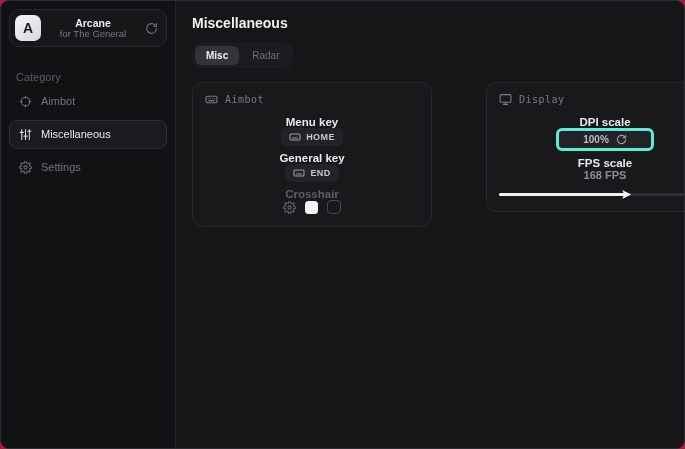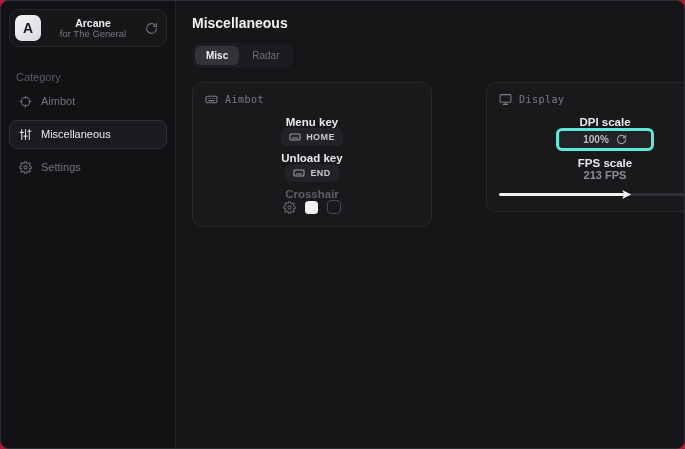--- a/index.html
+++ b/index.html
@@ -222,21 +222,21 @@
               <svg width="12" height="12" viewBox="0 0 24 24" fill="none" stroke="currentColor" stroke-width="2.2" stroke-linecap="round">
                 <rect x="2" y="6" width="20" height="12" rx="2"></rect>
                   <path d="M7 14h10"></path>
               </svg>
             </span>
             <span>HOME</span>
           </span>
         </div>
 
         <div class="row">
-          <span class="row-label">Unload key</span>
+          <span class="row-label">General key</span>
           <span class="keychip">
             <span class="kicon">
               <svg width="12" height="12" viewBox="0 0 24 24" fill="none" stroke="currentColor" stroke-width="2.2" stroke-linecap="round">
                 <rect x="2" y="6" width="20" height="12" rx="2"></rect>
                   <path d="M7 14h10"></path>
               </svg>
             </span>
             <span>END</span>
           </span>
         </div>
@@ -275,21 +275,21 @@
               <svg width="11" height="11" viewBox="0 0 24 24" fill="none" stroke="currentColor" stroke-width="2.4" stroke-linecap="round">
                 <path d="M21 12a9 9 0 1 1-2.6-6.4"></path>
                   <path d="M21 3v5h-5"></path>
               </svg>
             </span>
           </span>
         </div>
 
         <div class="row">
           <span class="row-label">FPS scale</span>
-          <span class="fps-value">213 FPS</span>
+          <span class="fps-value">168 FPS</span>
         </div>
 
         <div class="slider">
           <div class="slider-track"></div>
           <div class="slider-fill" id="fps-fill" style="width: 60%;"></div>
           <div class="slider-thumb" id="fps-thumb" style="left: 60%;"></div>
         </div>
       </section>
 
     </div>

